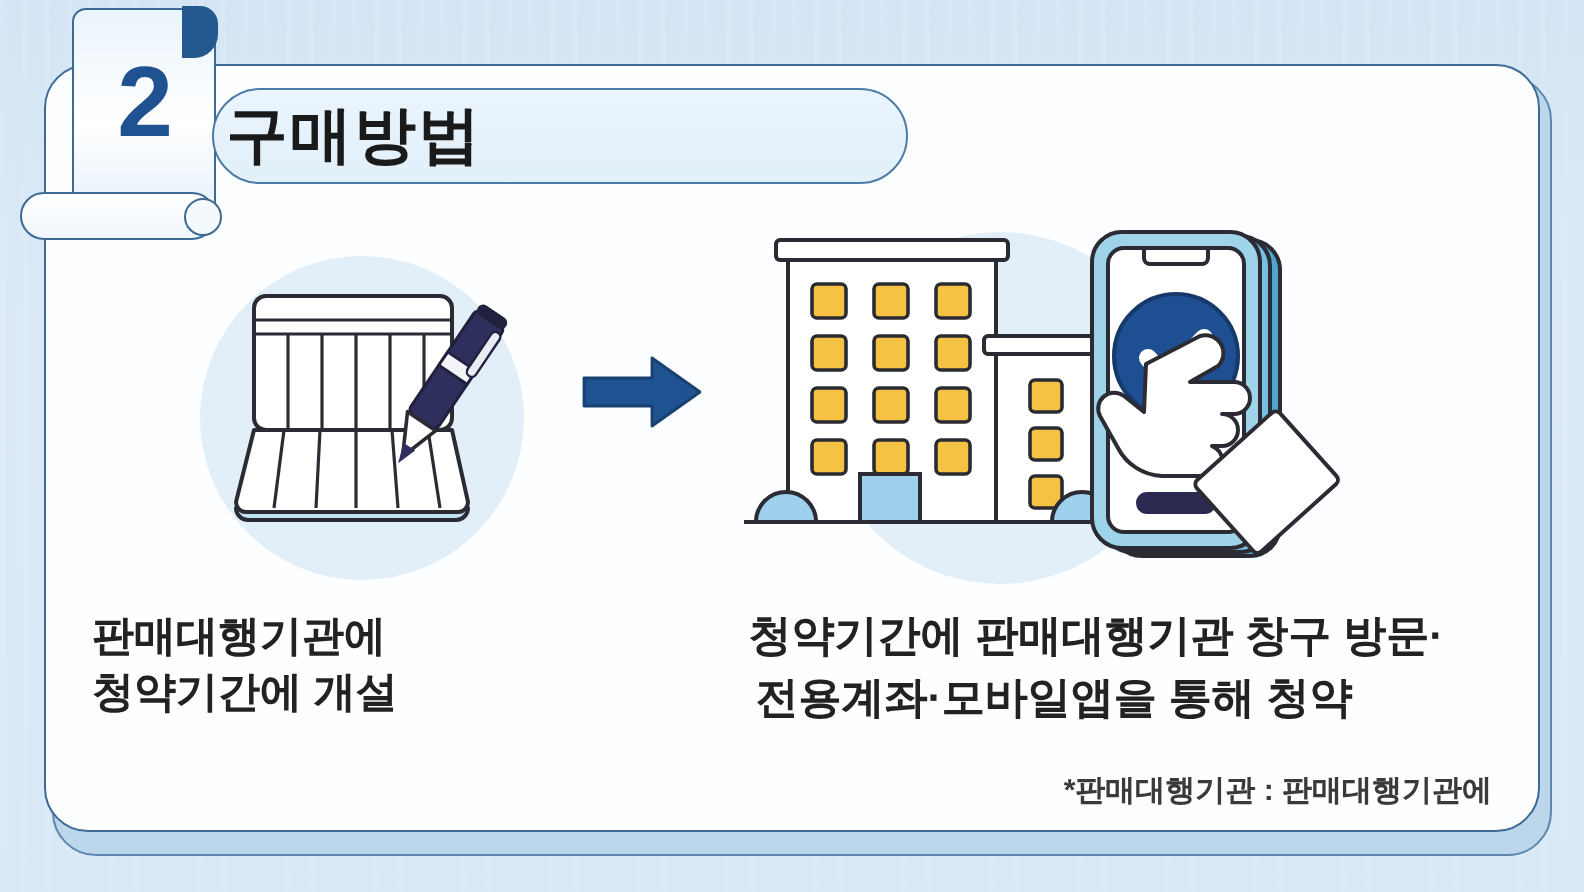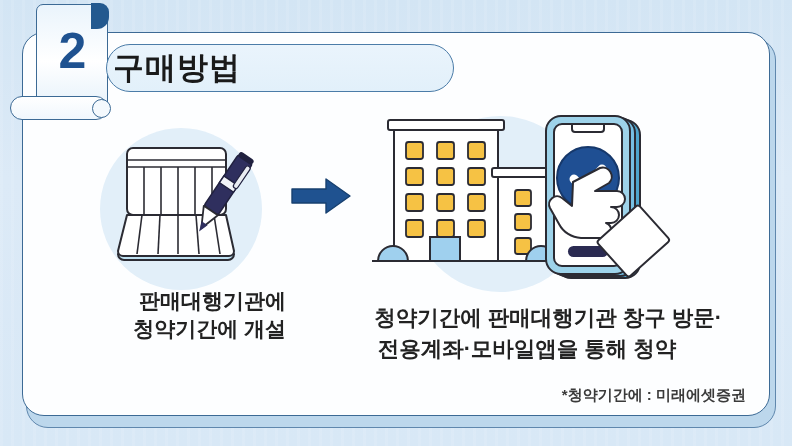--- a/index.html
+++ b/index.html
@@ -129,23 +129,23 @@
   #halo-left  { left: 100px; top: 128px; width: 162px; height: 162px; }
   #halo-right { left: 412px; top: 116px; width: 176px; height: 176px; }
 
   #illus-left   { position: absolute; left: 104px; top: 136px; }
   #illus-right  { position: absolute; left: 368px; top: 104px; }
   #arrow        { position: absolute; left: 290px; top: 176px; }
 
   
   #caption-left {
     position: absolute;
-    left: 46px; top: 287px;
+    left: 46px; top: 305px;
     width: 240px;
-    text-align: right;
+    text-align: left;
     font-size: 21px;
     font-weight: bold;
     color: #222;
     line-height: 1.35;
   }
   .cap-line { display: block; white-space: nowrap; }
 
   #caption-right {
     position: absolute;
     left: 292px; top: 303px;
@@ -289,14 +289,14 @@
   <div id="caption-left">
     <span class="cap-line">판매대행기관에</span>
     <span class="cap-line">청약기간에 개설</span>
   </div>
 
   <div id="caption-right">
     <span class="cap-line"><span class="reg">청약기간에 </span><span class="strong">판매대행기관 창구 방문·</span></span>
     <span class="cap-line"><span class="strong">전용계좌·모바일앱을 통해 청약</span></span>
   </div>
 
-  <div id="footnote">*청약기간에 : 미래에셋증권</div>
+  <div id="footnote">*판매대행기관 : 판매대행기관에</div>
 </div>
 
 </body></html>

